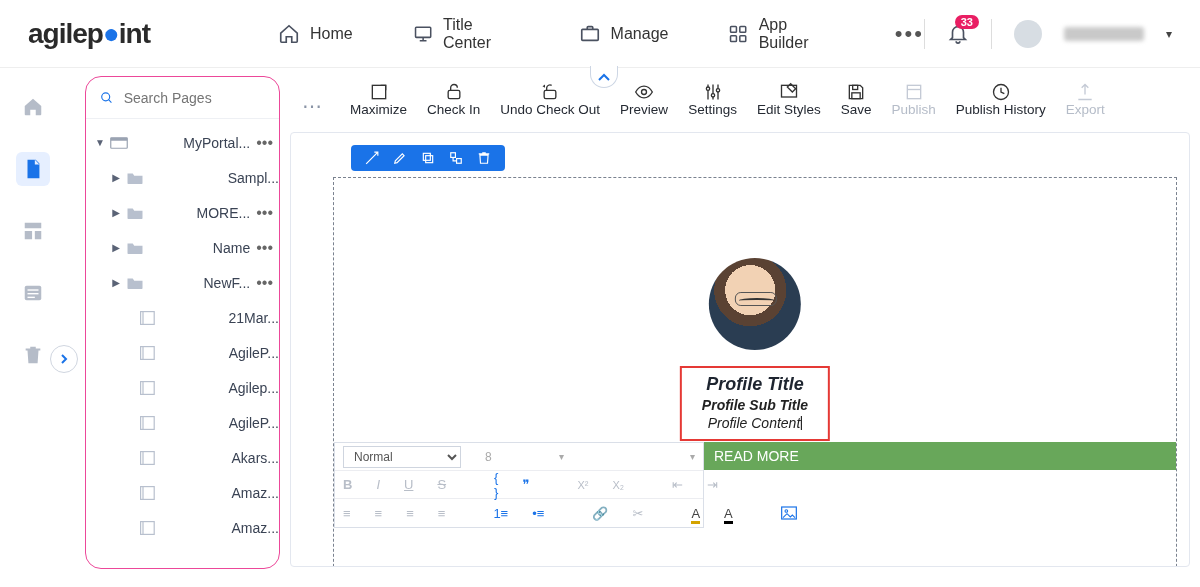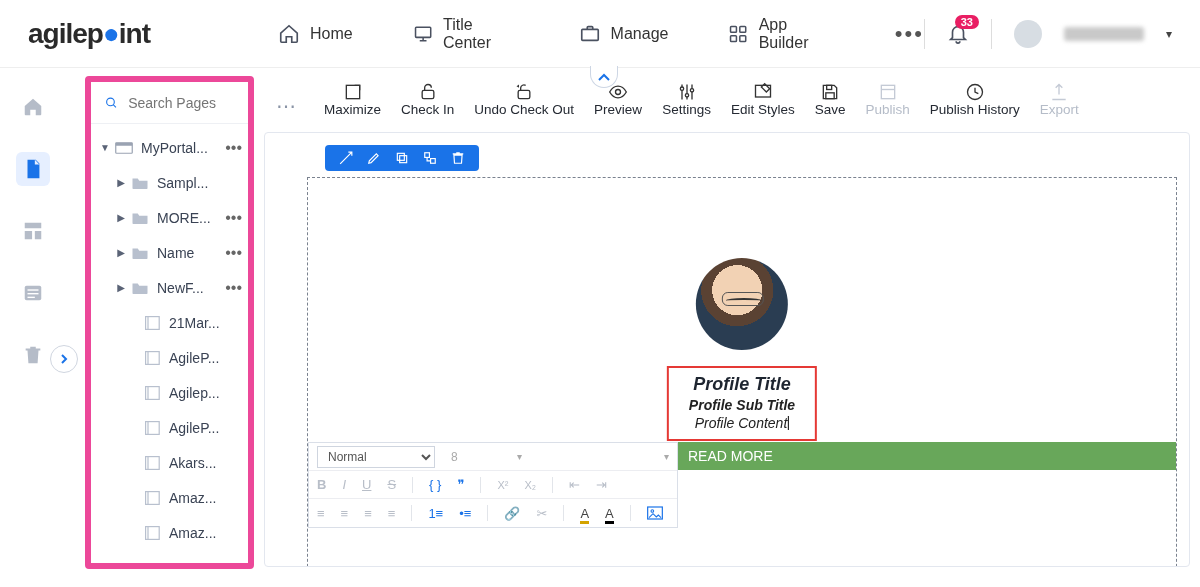--- a/index.html
+++ b/index.html
@@ -22,30 +22,30 @@
 
 .chevron-tab { position: absolute; top: 66px; left: 590px; width: 28px; height: 22px; border: 1px solid #cdd6e4; border-top: none; border-radius: 0 0 14px 14px; background: #fff; display: flex; align-items: center; justify-content: center; color: #1a73e8; font-size: 12px; cursor: pointer; z-index: 50; }
 
 .main { display: flex; height: 509px; }
 
 .leftrail { width: 65px; padding-top: 22px; display: flex; flex-direction: column; align-items: center; gap: 28px; }
 .rail-item { width: 34px; height: 34px; border-radius: 6px; display: flex; align-items: center; justify-content: center; cursor: pointer; }
 .rail-item.active { background: #e6efff; }
 .rail-expand { position: absolute; left: 50px; top: 345px; width: 28px; height: 28px; border: 1px solid #d0d6e0; border-radius: 50%; background: #fff; display: flex; align-items: center; justify-content: center; color: #1a73e8; cursor: pointer; z-index: 100; }
 
-.sidebar { width: 169px; margin: 8px 0 8px 20px; border: 6px solid #ec4899; border-radius: 4px; display: flex; flex-direction: column; overflow: hidden; }
+.sidebar { width: 195px; margin: 8px 0 8px 20px; border: 1px solid #ec4899; border-radius: 16px; display: flex; flex-direction: column; overflow: hidden; }
 .search-row { height: 42px; display: flex; align-items: center; gap: 10px; padding: 0 14px; border-bottom: 1px solid #eef0f4; }
 .search-row input { border: none; outline: none; font-size: 14px; color: #8a94a6; width: 100%; }
 .tree { flex: 1; overflow: auto; padding: 6px 0; position: relative; }
 .tree::-webkit-scrollbar { width: 8px; }
 .tree::-webkit-scrollbar-thumb { background: #b8c0ce; border-radius: 4px; }
 .tree-row { display: flex; align-items: center; height: 35px; font-size: 14px; color: #3a4354; cursor: pointer; }
 .expander { width: 12px; text-align: center; color: #5a6376; font-size: 10px; margin-right: 4px; }
 .folder-ic, .page-ic { width: 18px; height: 16px; margin-right: 8px; flex-shrink:0; }
-.row-label { white-space: nowrap; overflow: hidden; text-overflow: ellipsis; flex: 1; }
+.row-label { white-space: nowrap; overflow: hidden; text-overflow: ellipsis; flex: 1; text-align: right; }
 .row-dots { color: #666; font-size: 16px; padding: 0 6px; cursor: pointer; }
 
 .work { flex: 1; padding: 10px; display: flex; flex-direction: column; overflow: hidden; }
 .toolbar { display: flex; align-items: flex-start; gap: 0; padding: 4px 0 14px 0; }
 .toolbar-dots { color: #8a94a6; font-size: 20px; padding: 12px 18px 0 12px; cursor: pointer; }
 .tool { display: flex; flex-direction: column; align-items: center; gap: 0; padding: 0 10px; cursor: pointer; color: #252a33; font-size: 13.5px; }
 .tool.disabled { color: #b5bcc8; cursor: default; }
 .tool .ticon { width: 20px; height: 20px; }
 
 .canvas-wrap { flex: 1; border: 1px solid #e3e7ef; border-radius: 4px; overflow: auto; padding: 12px; position: relative; }
@@ -60,21 +60,21 @@
 .profile-img::before { content:""; position:absolute; left:26px; top:34px; width:40px; height:12px; border:1.5px solid #555; border-radius:6px; background:transparent; }
 .red-box { border: 2px solid #e53935; padding: 6px 20px 8px; display: inline-block; }
 .ptitle { font-size: 18px; font-weight: 700; color: #1e2530; }
 .psub { font-size: 14px; font-weight: 700; color: #222; margin-top: 2px; }
 .pcontent { font-size: 14px; color: #222; margin-top: 2px; }
 .pcontent::after { content:""; display:inline-block; width:1px; height:14px; background:#000; margin-left:1px; vertical-align:-2px; }
 
 .readmore { position: absolute; left: 370px; right: 0; top: 264px; background: #68a75a; color: #fff; font-size: 14px; font-weight: 400; padding: 6px 10px; }
 
 .rte { position: absolute; left: 0; top: 264px; width: 370px; background: #fff; border: 1px solid #dadfe8; }
-.rte-row { display: flex; align-items: center; height: 28px; border-bottom: 1px solid #ecedf1; padding: 0 8px; gap: 16px; font-size: 13px; color: #5a626f; }
+.rte-row { display: flex; align-items: center; height: 28px; border-bottom: 1px solid #ecedf1; padding: 0 8px; gap: 24px; font-size: 13px; color: #5a626f; }
 .rte-row:last-child { border-bottom: none; }
 .rte-sel { height: 22px; border: 1px solid #cfd5df; background:#fff; font-size: 12px; padding: 0 18px 0 6px; color:#555; }
 .rte-num { width: 50px; color: #aaa; font-size: 12px; }
 .rte-ic { cursor: pointer; }
 .rte-ic.blue { color:#1a73e8; }
 .rte-ic.muted { color:#b8bec8; }
 .rte-ic.dark { color:#444; }
 .A-under { position: relative; }
 .A-under .bar { position:absolute; left:0; right:0; bottom:-3px; height:3px; background:#000; }
 .A-under.gold .bar { background:#d4a300; }

